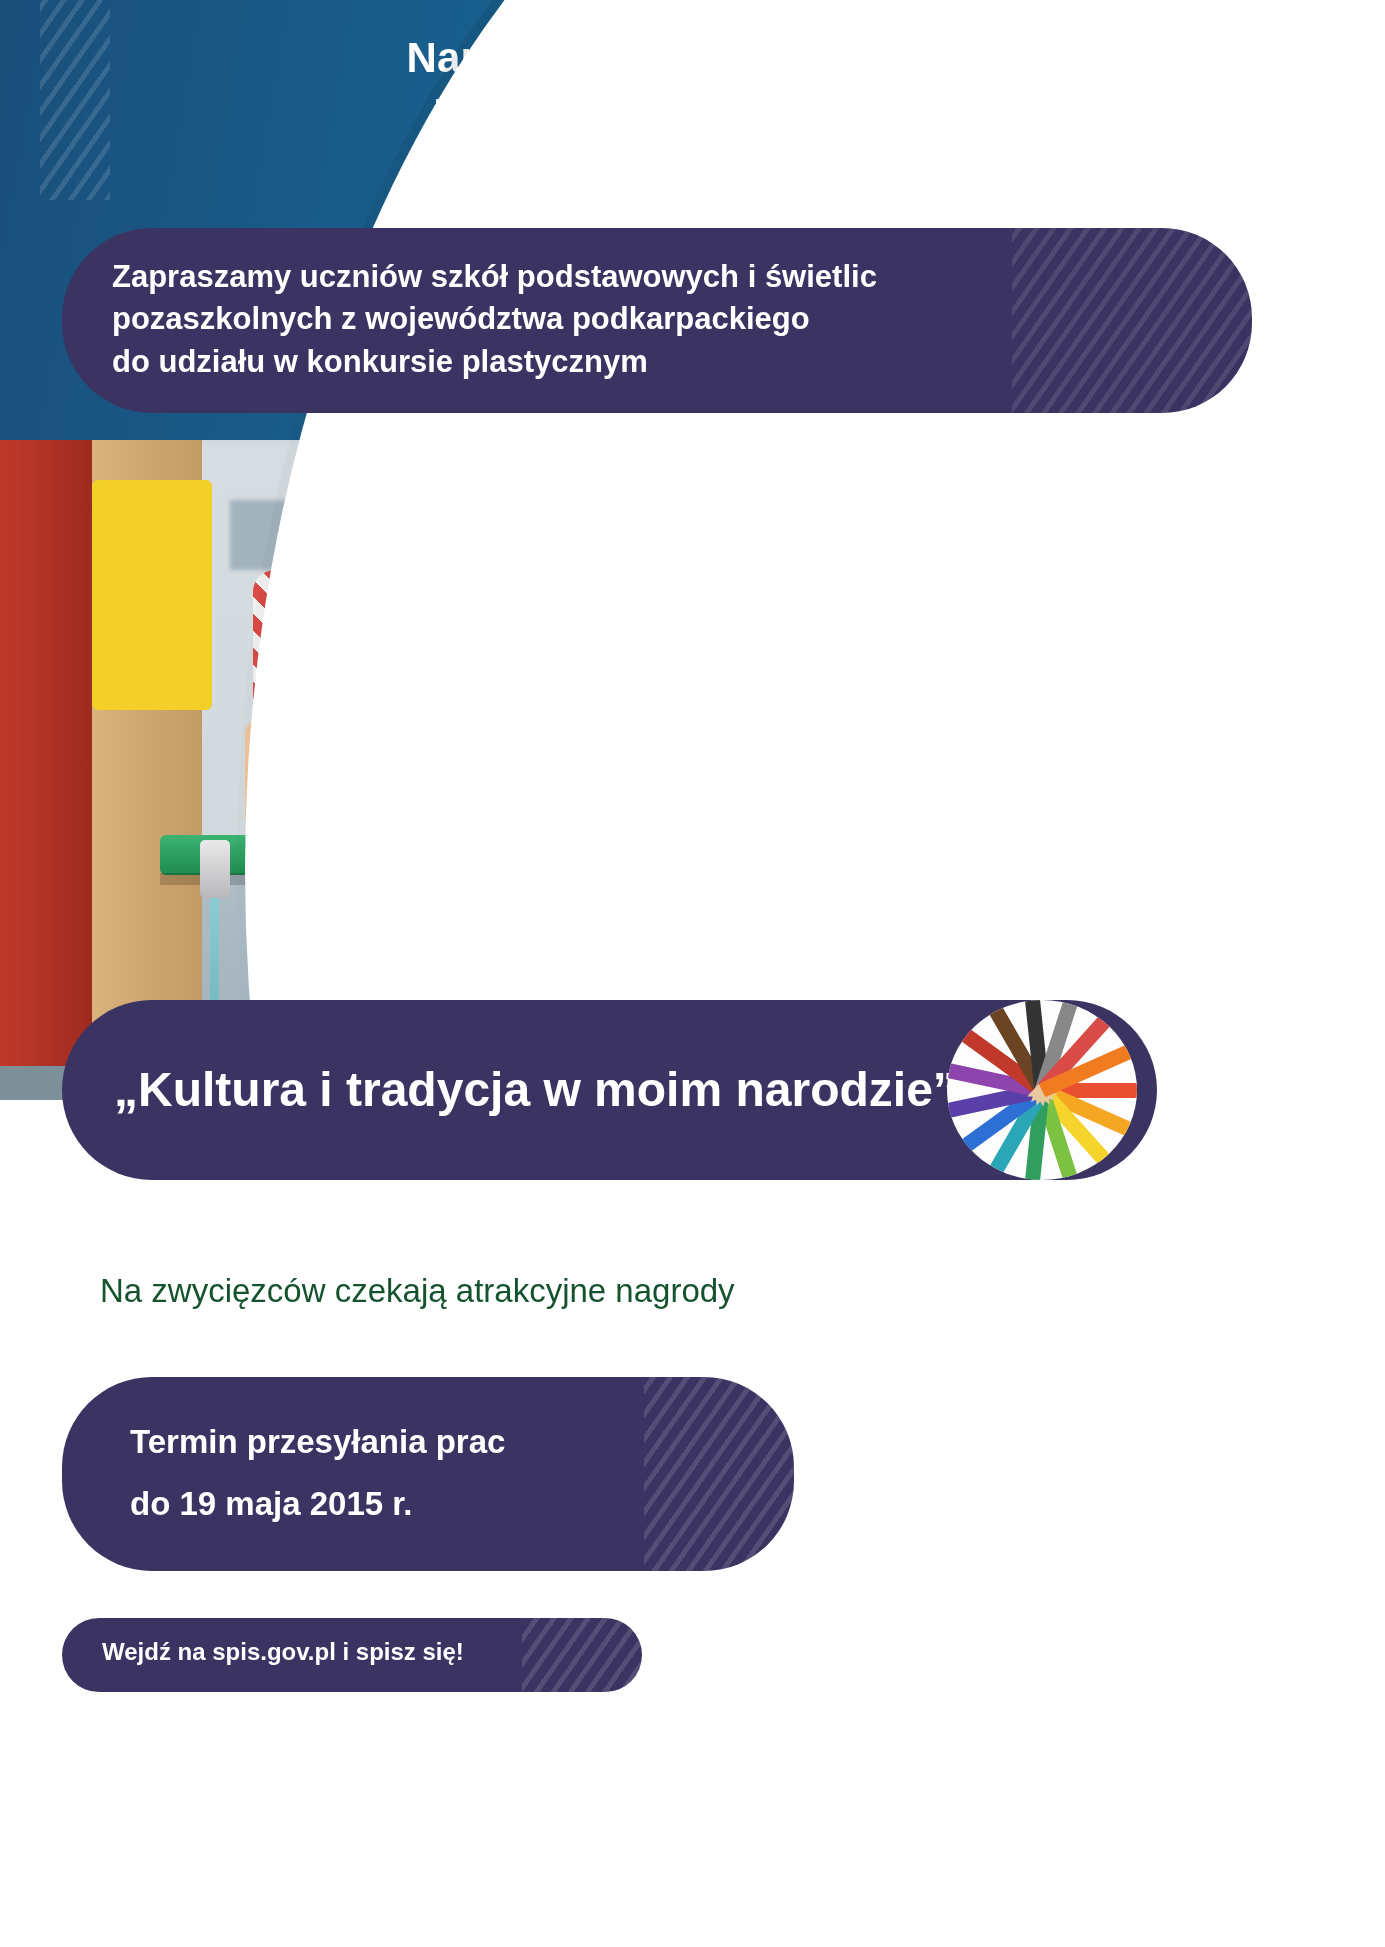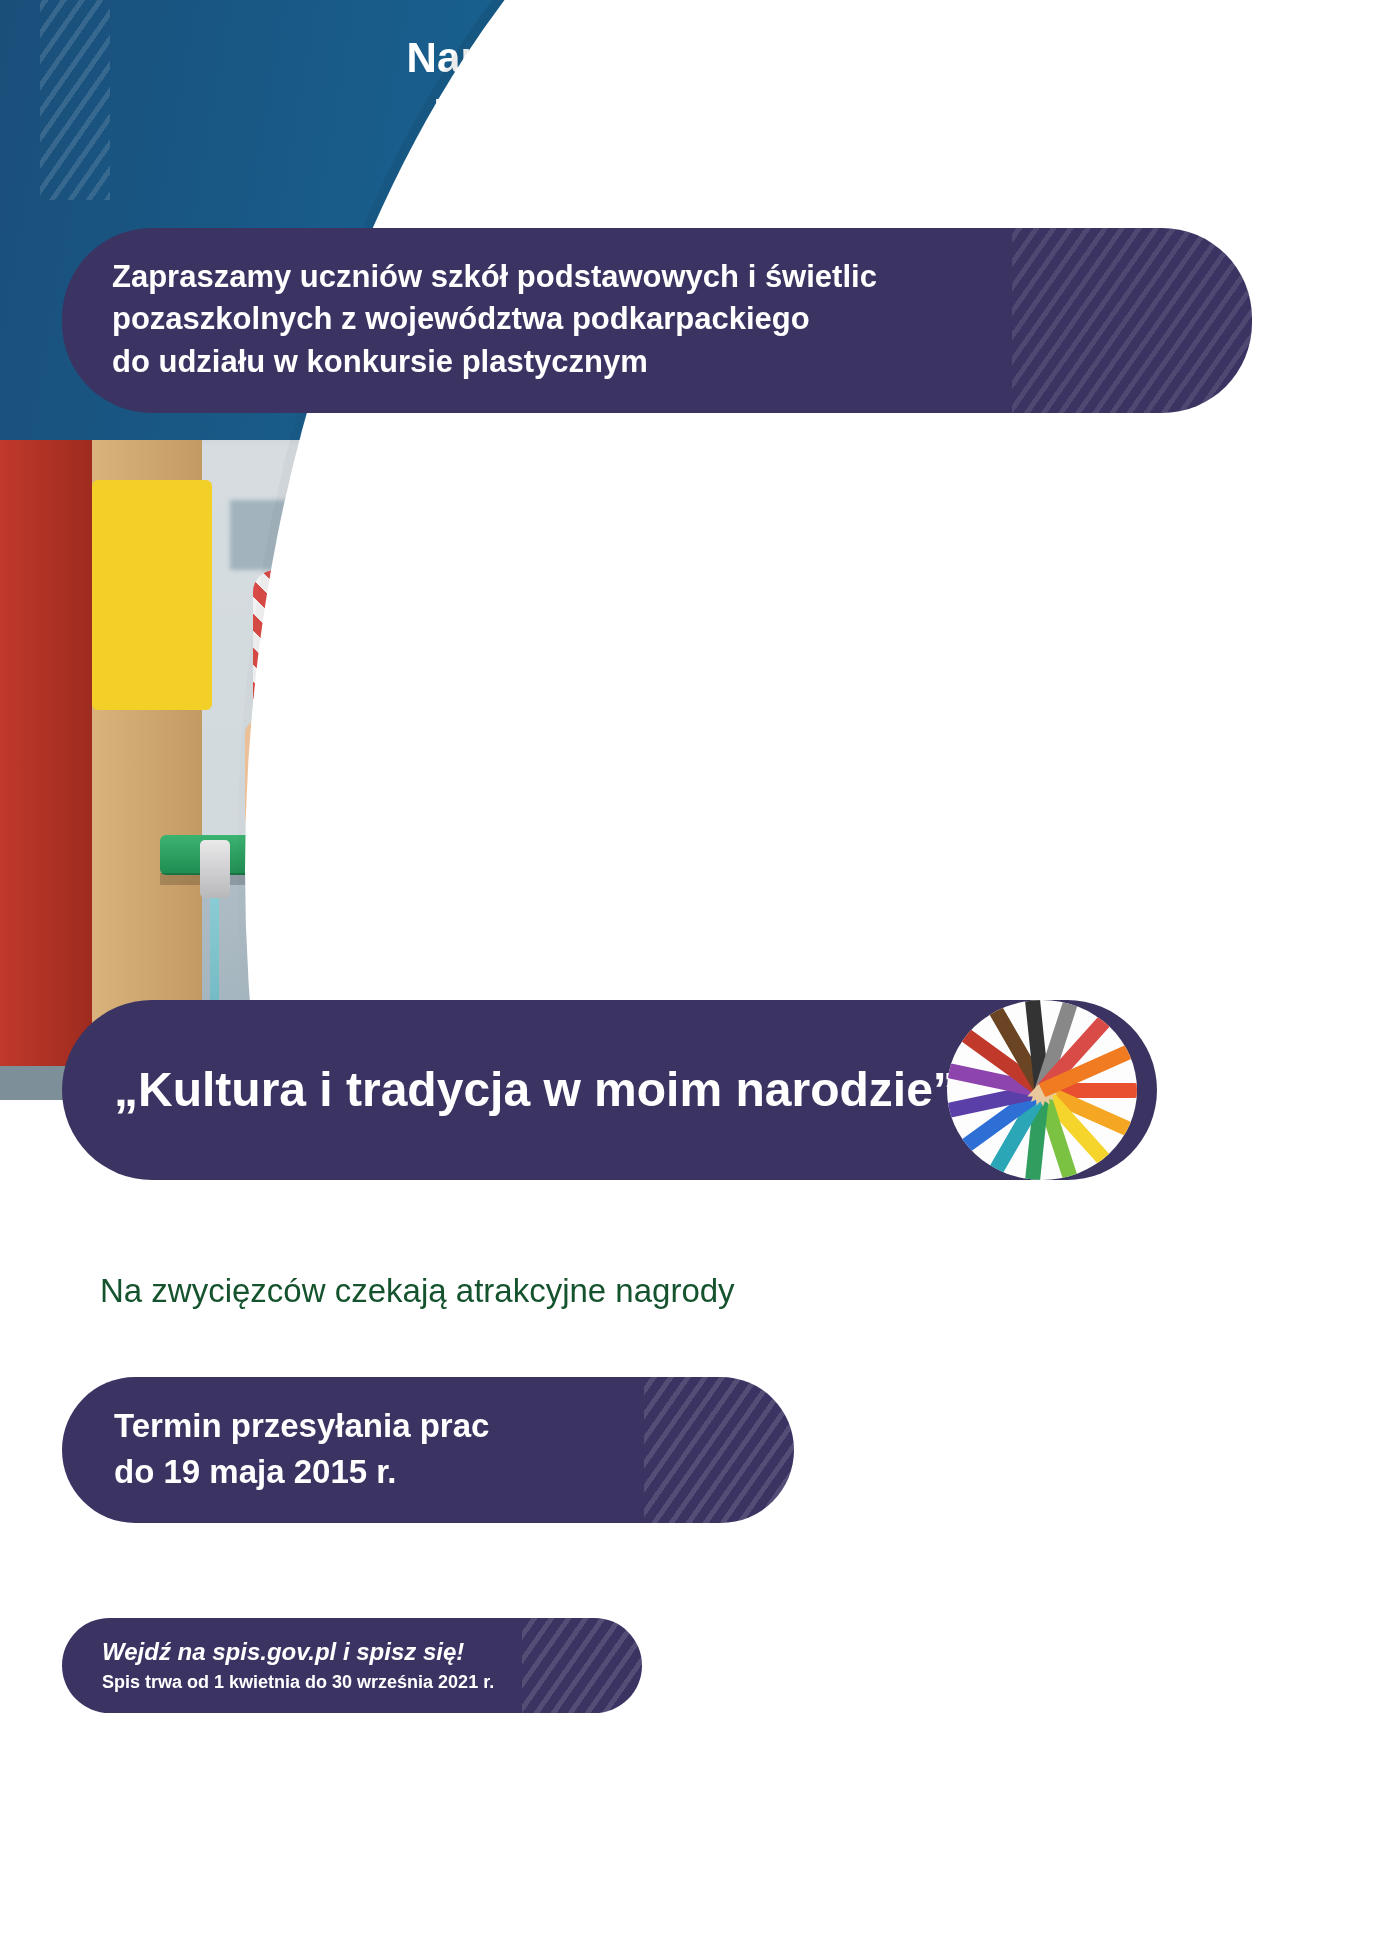--- a/index.html
+++ b/index.html
@@ -296,21 +296,21 @@
     position: absolute;
     right: 0; top: 0;
     width: 150px; height: 100%;
     background: repeating-linear-gradient(
       -55deg,
       rgba(255,255,255,0.13) 0px,
       rgba(255,255,255,0.13) 5px,
       transparent 5px,
       transparent 14px);
   }
-  .pill-deadline p { margin: 0; position: relative; z-index: 2; }
+  .pill-deadline p { margin: 16px; position: relative; z-index: 2; }
 
   
   .pill-census {
     left: 62px;
     top: 1618px;
     width: 540px;
     padding: 20px 0 20px 40px;
     z-index: 9;
     border-radius: 60px;
   }
@@ -324,21 +324,20 @@
       rgba(255,255,255,0.13) 5px,
       transparent 5px,
       transparent 14px);
   }
   .census-main {
     font-size: 24px;
     font-weight: bold;
     margin: 0 0 6px 0;
     position: relative;
     z-index: 2;
-    font-style: italic;
   }
   .census-sub {
     font-size: 18px;
     font-weight: bold;
     margin: 0;
     position: relative;
     z-index: 2;
   }
 
   
@@ -535,17 +534,16 @@
 
   <div class="pill pill-deadline">
     <div class="stripes"></div>
     <p>Termin przesyłania prac</p>
     <p>do 19 maja 2015 r.</p>
   </div>
 
   <div class="pill pill-census">
     <div class="stripes"></div>
     <p class="census-main">Wejdź na spis.gov.pl i spisz się!</p>
-    <p class="census-sub">Spis trwa od 1 kwietnia do 30 września 2021 r.</p>
   </div>
 
 
 </div>
 
 </body></html>

